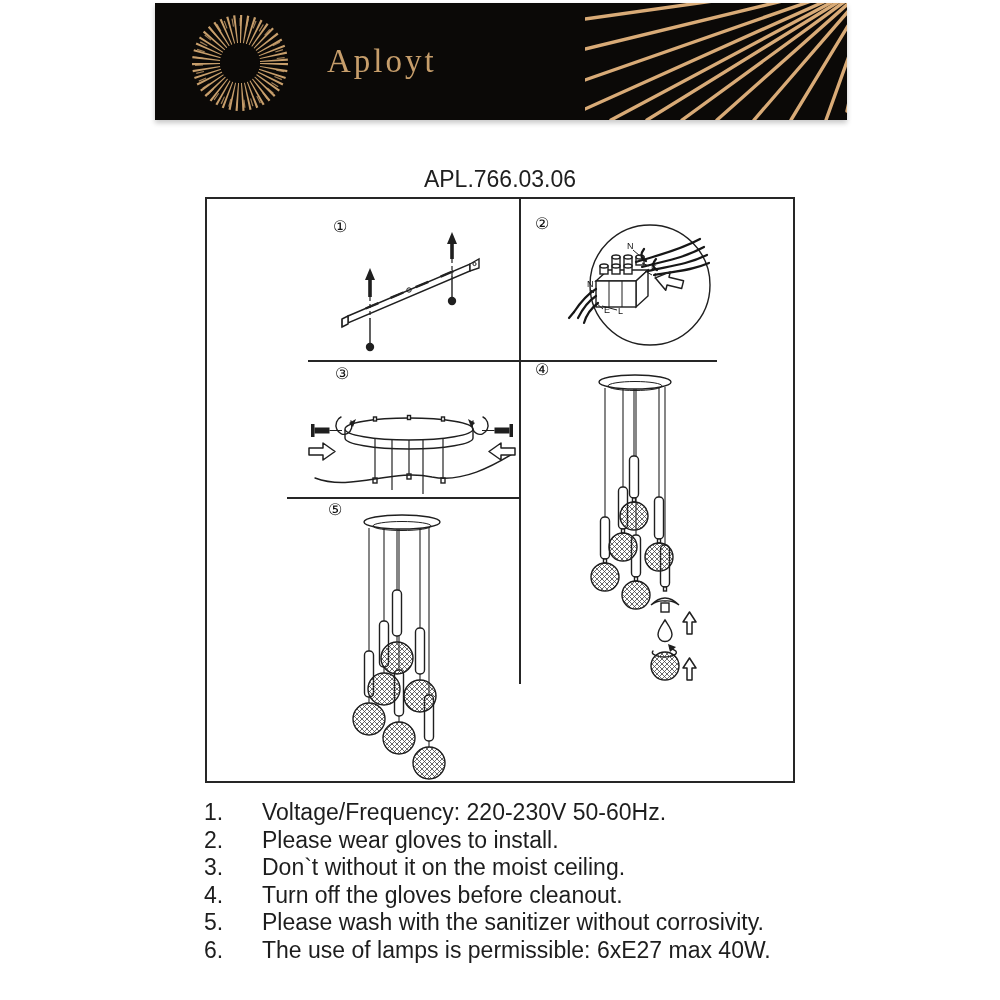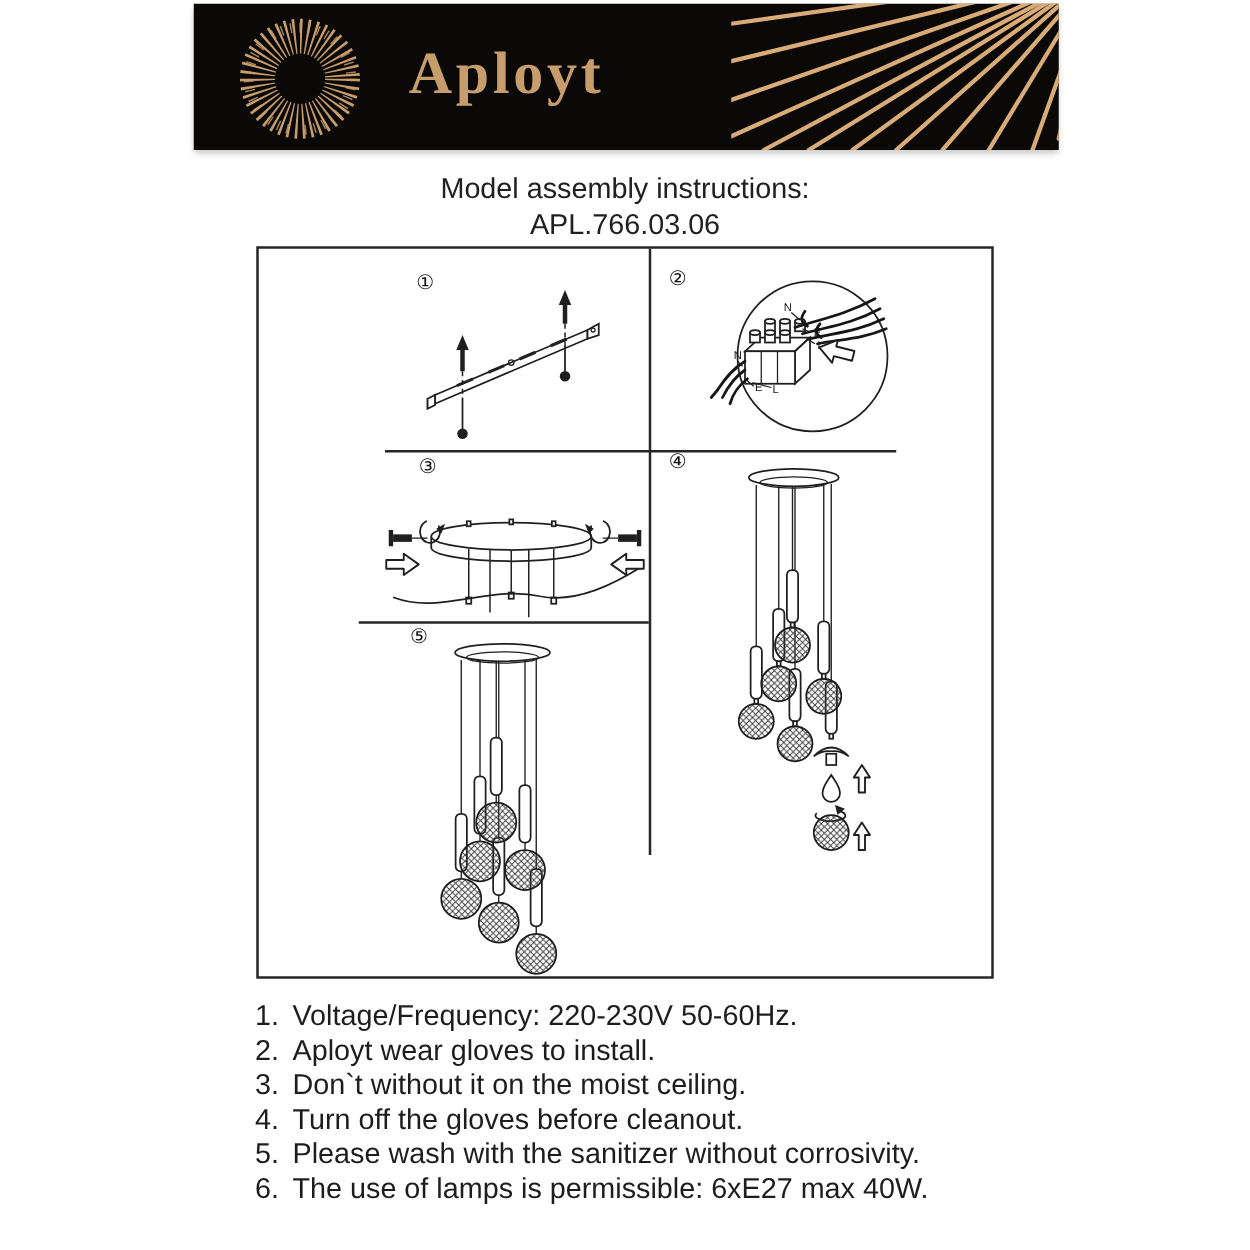--- a/index.html
+++ b/index.html
@@ -1,22 +1,22 @@
 <!DOCTYPE html>
 <html style="--gold: #c79e6b; --gold-light: #d9ab77; --banner-bg: #0b0907; --ink: #1f1f1f;"><head>
 <meta charset="utf-8">
 <style>
   html,body{margin:0;padding:0;background:#fff;}
   .page{position:relative;width:1000px;height:1000px;background:#ffffff;overflow:hidden;
         font-family:"Liberation Sans",sans-serif;color:var(--ink);}
   
   .banner{position:absolute;left:155px;top:3px;width:692px;height:117px;
           background:var(--banner-bg);box-shadow:0 3px 5px rgba(0,0,0,.22);}
-  .brand{position:absolute;left:172px;top:28px;font-family:"Liberation Serif",serif;
-         font-size:48px;letter-spacing:3px;color:var(--gold);font-weight:bold;}
+  .brand{position:absolute;left:172px;top:40px;font-family:"Liberation Serif",serif;
+         font-size:33px;letter-spacing:3px;color:var(--gold);}
   .logo-svg{position:absolute;left:25px;top:5px;}
   .rays-svg{position:absolute;right:0;top:0;}
   
   .title-line{position:absolute;left:0;width:1000px;text-align:center;font-size:23px;color:#202020;}
   .t1{top:137px;} .t2{top:166px;}
   
   .diagram-box{position:absolute;left:205px;top:197px;width:590px;height:586px;
                border:2px solid #262626;box-sizing:border-box;}
   .vdiv{position:absolute;left:312px;top:0;width:2px;height:485px;background:#262626;}
   .hdivA{position:absolute;left:101px;top:161px;width:409px;height:2px;background:#262626;}
@@ -34,21 +34,21 @@
   .blk{fill:var(--ink);stroke:none;}
   .dash{stroke:var(--ink);fill:none;stroke-width:1.2;stroke-dasharray:4 3;}
   .wire{stroke:#161616;fill:none;stroke-width:2.2;stroke-linecap:round;}
   .wlabel{font-family:"Liberation Sans",sans-serif;font-size:9px;fill:#111;}
   .mesh-ball{stroke:#1c1c1c;stroke-width:1.4;}
   .holarrow{fill:#fff;stroke:var(--ink);stroke-width:1.5;stroke-linejoin:round;}
   
   .instructions{position:absolute;left:197px;top:799px;width:660px;}
   .inst-row{display:flex;font-size:23px;line-height:26px;margin-bottom:1.6px;color:#1d1d1d;}
   .inst-num{width:37px;padding-left:7px;box-sizing:border-box;flex:none;}
-  .inst-text{flex:1;}
+  .inst-text{flex:1;margin-left:28px;}
 </style>
 </head>
 <body>
 
 <div class="page">
 
   <div class="banner">
     <svg class="logo-svg" width="120" height="110" viewBox="0 0 120 110">
       <circle cx="60" cy="55" r="34" fill="none" stroke="var(--gold)" stroke-width="28" stroke-dasharray="1.6 3.4"></circle>
       <circle cx="60" cy="55" r="41" fill="none" stroke="var(--gold)" stroke-width="8" stroke-dasharray="1.2 6.2" opacity="0.8"></circle>
@@ -66,21 +66,20 @@
         <line x1="292" y1="-25" x2="97" y2="117"></line>
         <line x1="292" y1="-25" x2="132" y2="117"></line>
         <line x1="292" y1="-25" x2="169" y2="117"></line>
         <line x1="292" y1="-25" x2="206" y2="117"></line>
         <line x1="292" y1="-25" x2="241" y2="117"></line>
         <line x1="292" y1="-25" x2="262" y2="108"></line>
       </g>
     </svg>
   </div>
 
-  <div class="title-line t1">Model assembly instructions:</div>
   <div class="title-line t2">APL.766.03.06</div>
 
   <div class="diagram-box">
     <div class="vdiv"></div>
     <div class="hdivA"></div>
     <div class="hdivB"></div>
 
     <span class="marker m1">①</span>
     <span class="marker m2">②</span>
     <span class="marker m3">③</span>
@@ -307,21 +306,21 @@
     </svg>
   </div>
 
   <div class="instructions">
     <div class="inst-row">
       <span class="inst-num">1.</span>
       <span class="inst-text">Voltage/Frequency: 220-230V 50-60Hz.</span>
     </div>
     <div class="inst-row">
       <span class="inst-num">2.</span>
-      <span class="inst-text">Aployt wear gloves to install.</span>
+      <span class="inst-text">Please wear gloves to install.</span>
     </div>
     <div class="inst-row">
       <span class="inst-num">3.</span>
       <span class="inst-text">Don`t without it on the moist ceiling.</span>
     </div>
     <div class="inst-row">
       <span class="inst-num">4.</span>
       <span class="inst-text">Turn off the gloves before cleanout.</span>
     </div>
     <div class="inst-row">

